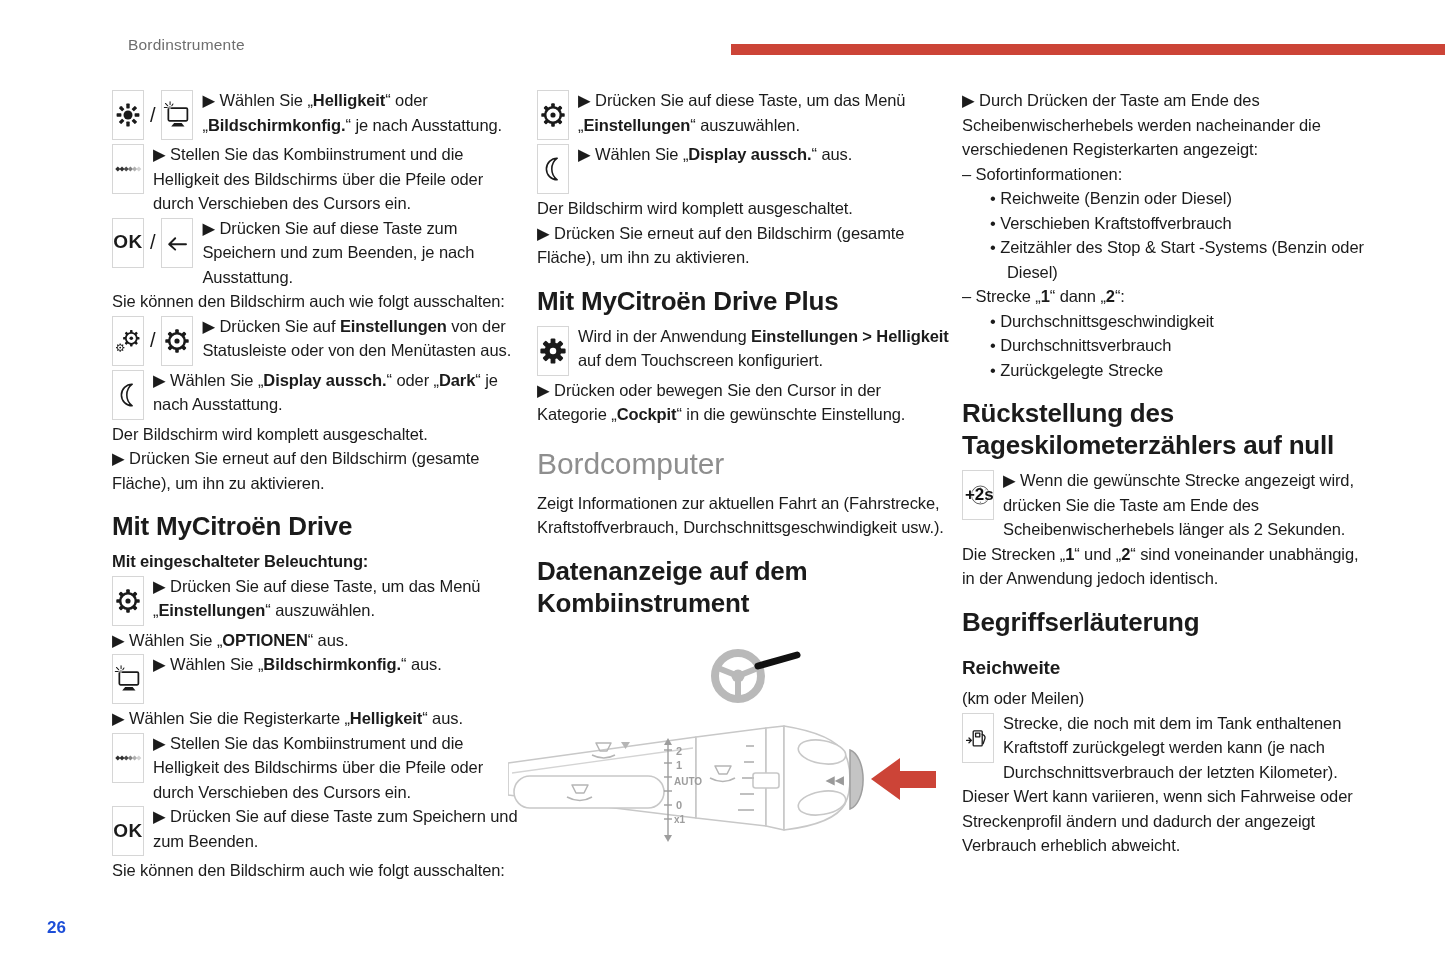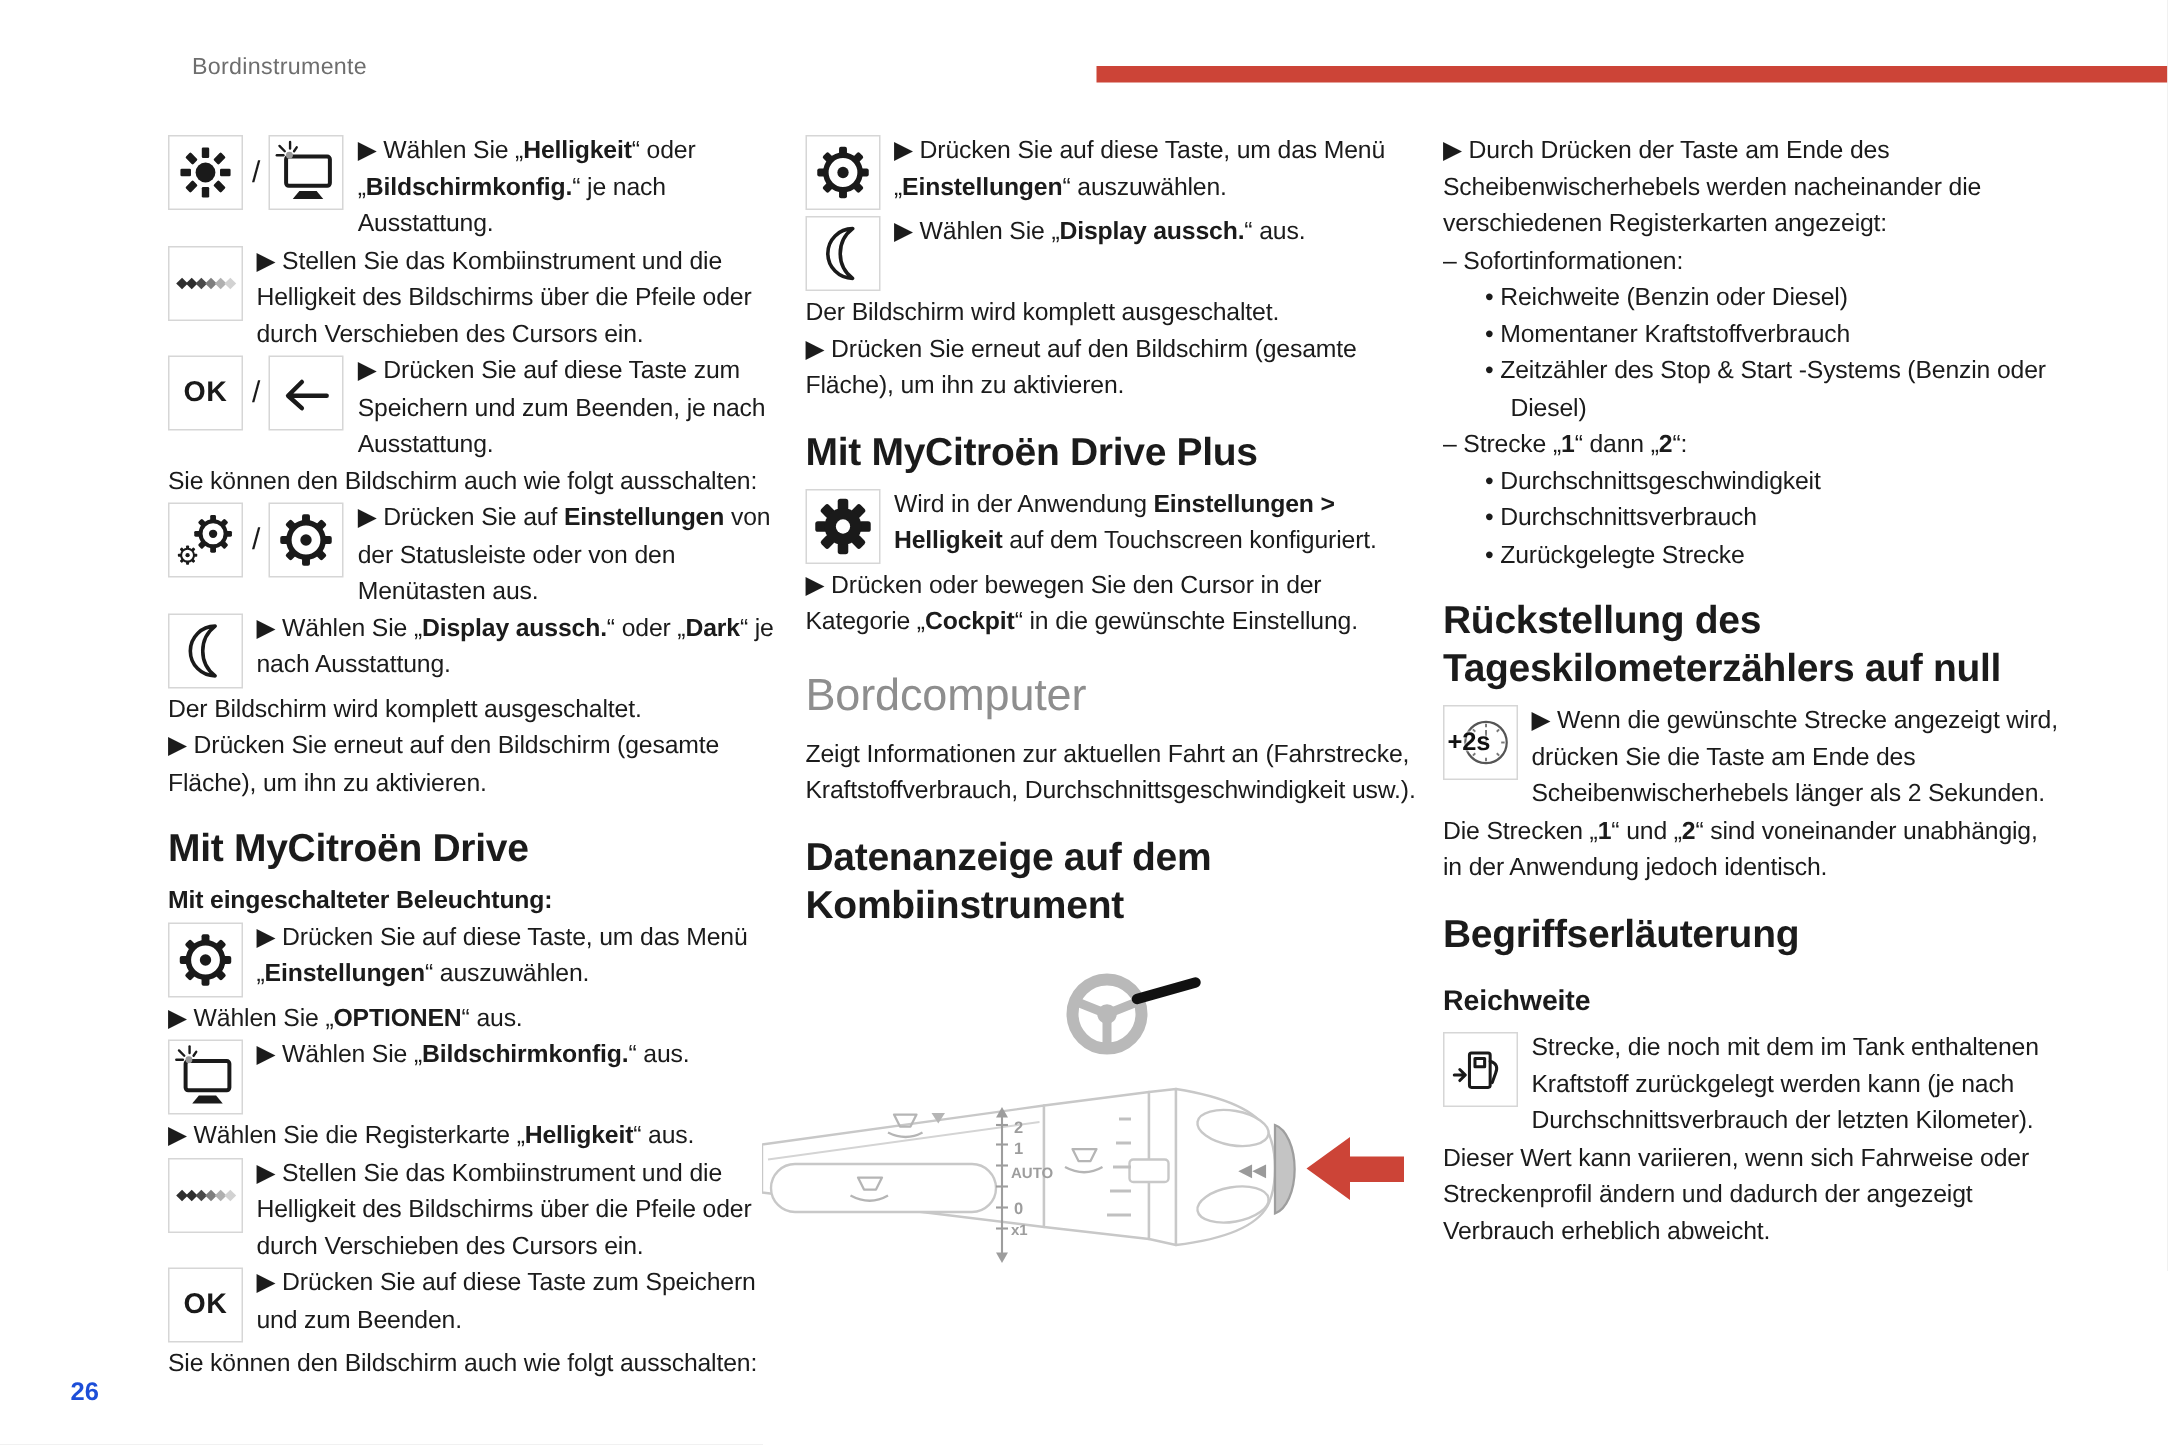--- a/index.html
+++ b/index.html
@@ -10,21 +10,21 @@
   .pagenum{position:absolute;left:47px;top:918px;font-size:17px;font-weight:bold;color:#1d4ed8;}
 
   .col{position:absolute;top:88px;width:412px;font-size:16.5px;line-height:24.5px;letter-spacing:-.1px;}
   .col1{left:112px}.col2{left:537px}.col3{left:962px}
 
   p{margin:0;}
   .para{clear:both;margin:0;}
   .bold-lead{font-weight:bold;}
   .iblock{clear:both;}
   .ifloat{float:left;display:flex;align-items:center;gap:5px;margin:2px 9px 2px 0;}
-  .iconbox{width:50px;height:50px;box-sizing:border-box;border:1px solid #d6d6d6;background:#fff;
+  .iconbox{width:32px;height:50px;box-sizing:border-box;border:1px solid #d6d6d6;background:#fff;
            display:flex;align-items:center;justify-content:center;position:relative;flex:0 0 auto;}
   .slash{font-size:20px;color:#1a1a1a;padding:0 1px;}
   .ok{font-weight:bold;font-size:19px;letter-spacing:.5px;color:#1a1a1a;}
   .plus2s{position:absolute;left:2px;top:50%;transform:translateY(-50%);font-weight:bold;
           font-size:17px;color:#111;text-shadow:0 0 2px #fff,0 0 2px #fff;}
 
   h1,h2,h3{clear:both;}
   .h-gray{font-size:30px;font-weight:400;color:#8e8e8e;margin:20px 0 10px;line-height:34px;}
   .h-big{font-size:26px;font-weight:bold;margin:15px 0 7px;line-height:32px;letter-spacing:-.2px;}
   .h-sub{font-size:19px;font-weight:bold;margin:18px 0 6px;}
@@ -395,21 +395,21 @@
 
     <polygon points="363,137 392,116 392,129 428,129 428,146 392,146 392,158" fill="#cc4437"></polygon>
   </svg>
 
   <div class="col col3">
 
     <p class="para">▶  Durch Drücken der Taste am Ende des Scheibenwischerhebels werden nacheinander die verschiedenen Registerkarten angezeigt:</p>
 
     <p class="dash">– Sofortinformationen:</p>
     <p class="bullet">• Reichweite (Benzin oder Diesel)</p>
-    <p class="bullet">• Momentaner Kraftstoffverbrauch</p>
+    <p class="bullet">• Verschieben Kraftstoffverbrauch</p>
     <p class="bullet">• Zeitzähler des Stop &amp; Start -Systems (Benzin oder Diesel)</p>
 
     <p class="dash">– Strecke „<b>1</b>“ dann „<b>2</b>“:</p>
     <p class="bullet">• Durchschnittsgeschwindigkeit</p>
     <p class="bullet">• Durchschnittsverbrauch</p>
     <p class="bullet">• Zurückgelegte Strecke</p>
 
     <h2 class="h-big">Rückstellung des Tageskilometerzählers auf null</h2>
 
     <div class="iblock">
@@ -421,20 +421,21 @@
           <span class="plus2s">+2s</span>
         </span>
       </span>
       <p class="itext">▶  Wenn die gewünschte Strecke angezeigt wird, drücken Sie die Taste am Ende des Scheibenwischerhebels länger als 2 Sekunden.</p>
     </div>
 
     <p class="para">Die Strecken „<b>1</b>“ und „<b>2</b>“ sind voneinander unabhängig, in der Anwendung jedoch identisch.</p>
 
     <h2 class="h-big">Begriffserläuterung</h2>
     <h3 class="h-sub">Reichweite</h3>
+    <p class="para">(km oder Meilen)</p>
 
     <div class="iblock">
       <span class="ifloat">
           <span class="iconbox">
             <svg width="46" height="46" viewBox="0 0 50 50">
               <use href="#sym-fuel"></use>
             </svg>
           </span>
         </span>
       <p class="itext">Strecke, die noch mit dem im Tank enthaltenen Kraftstoff zurückgelegt werden kann (je nach Durchschnittsverbrauch der letzten Kilometer).</p>

